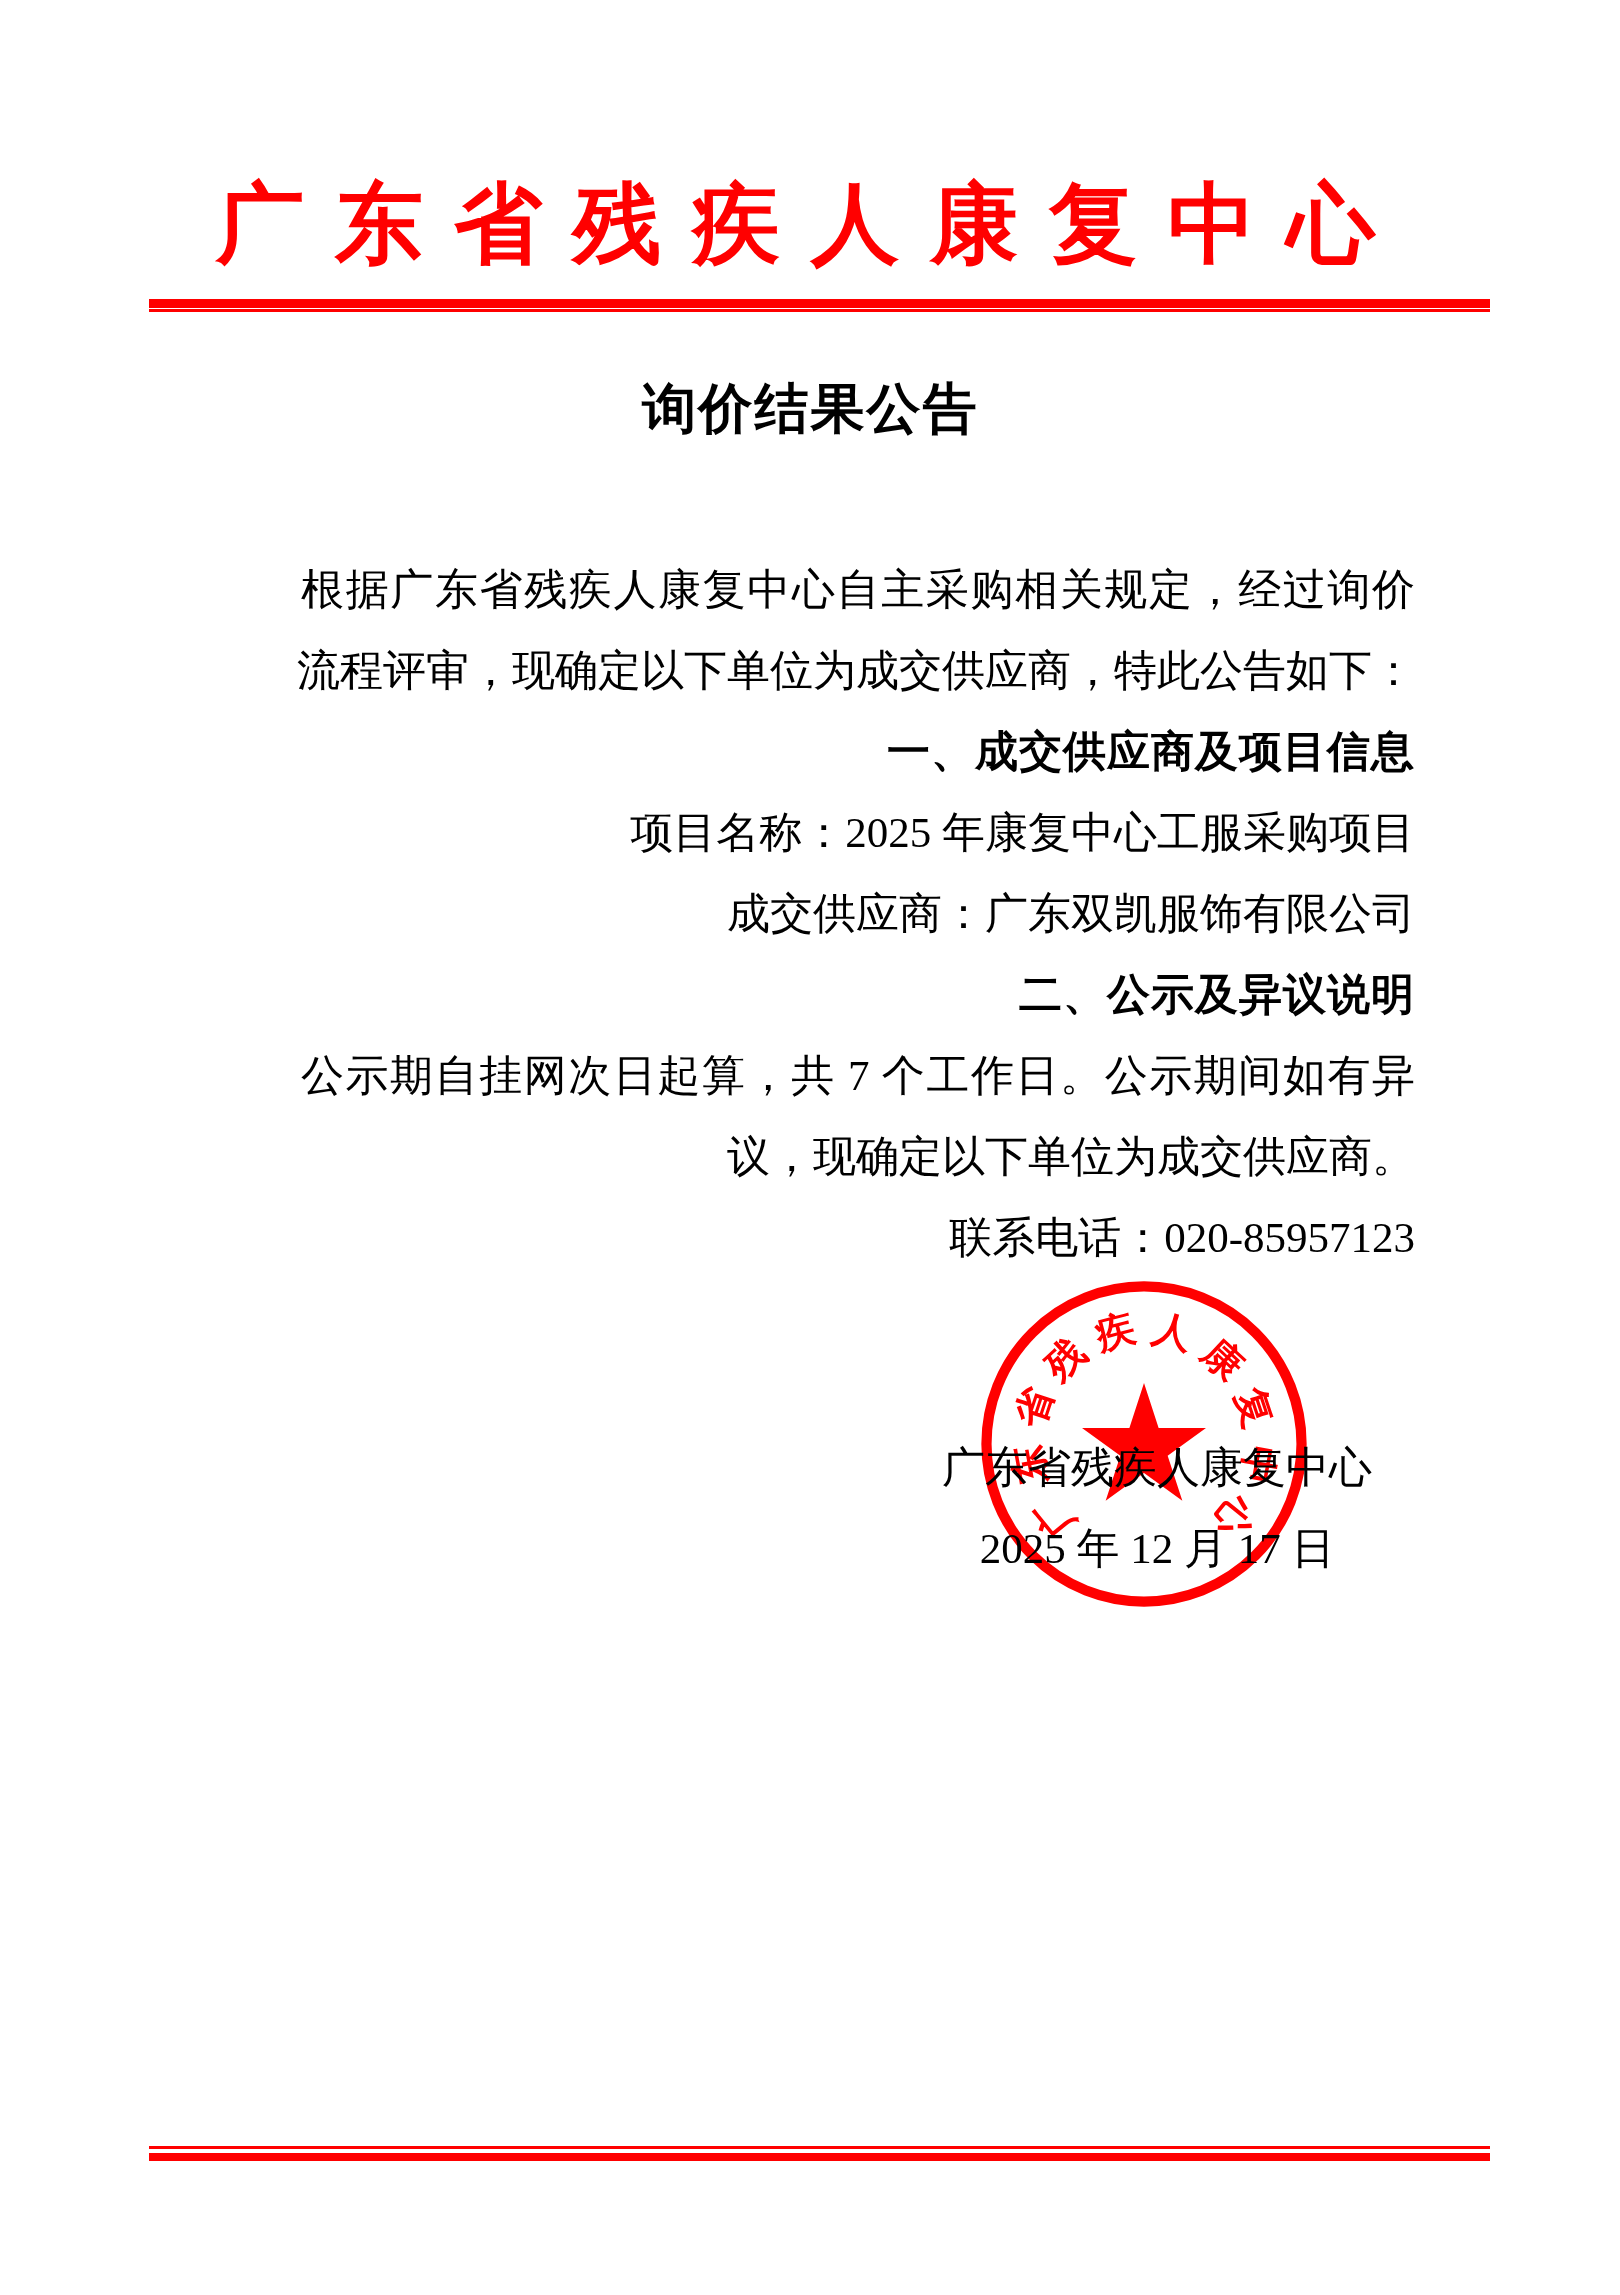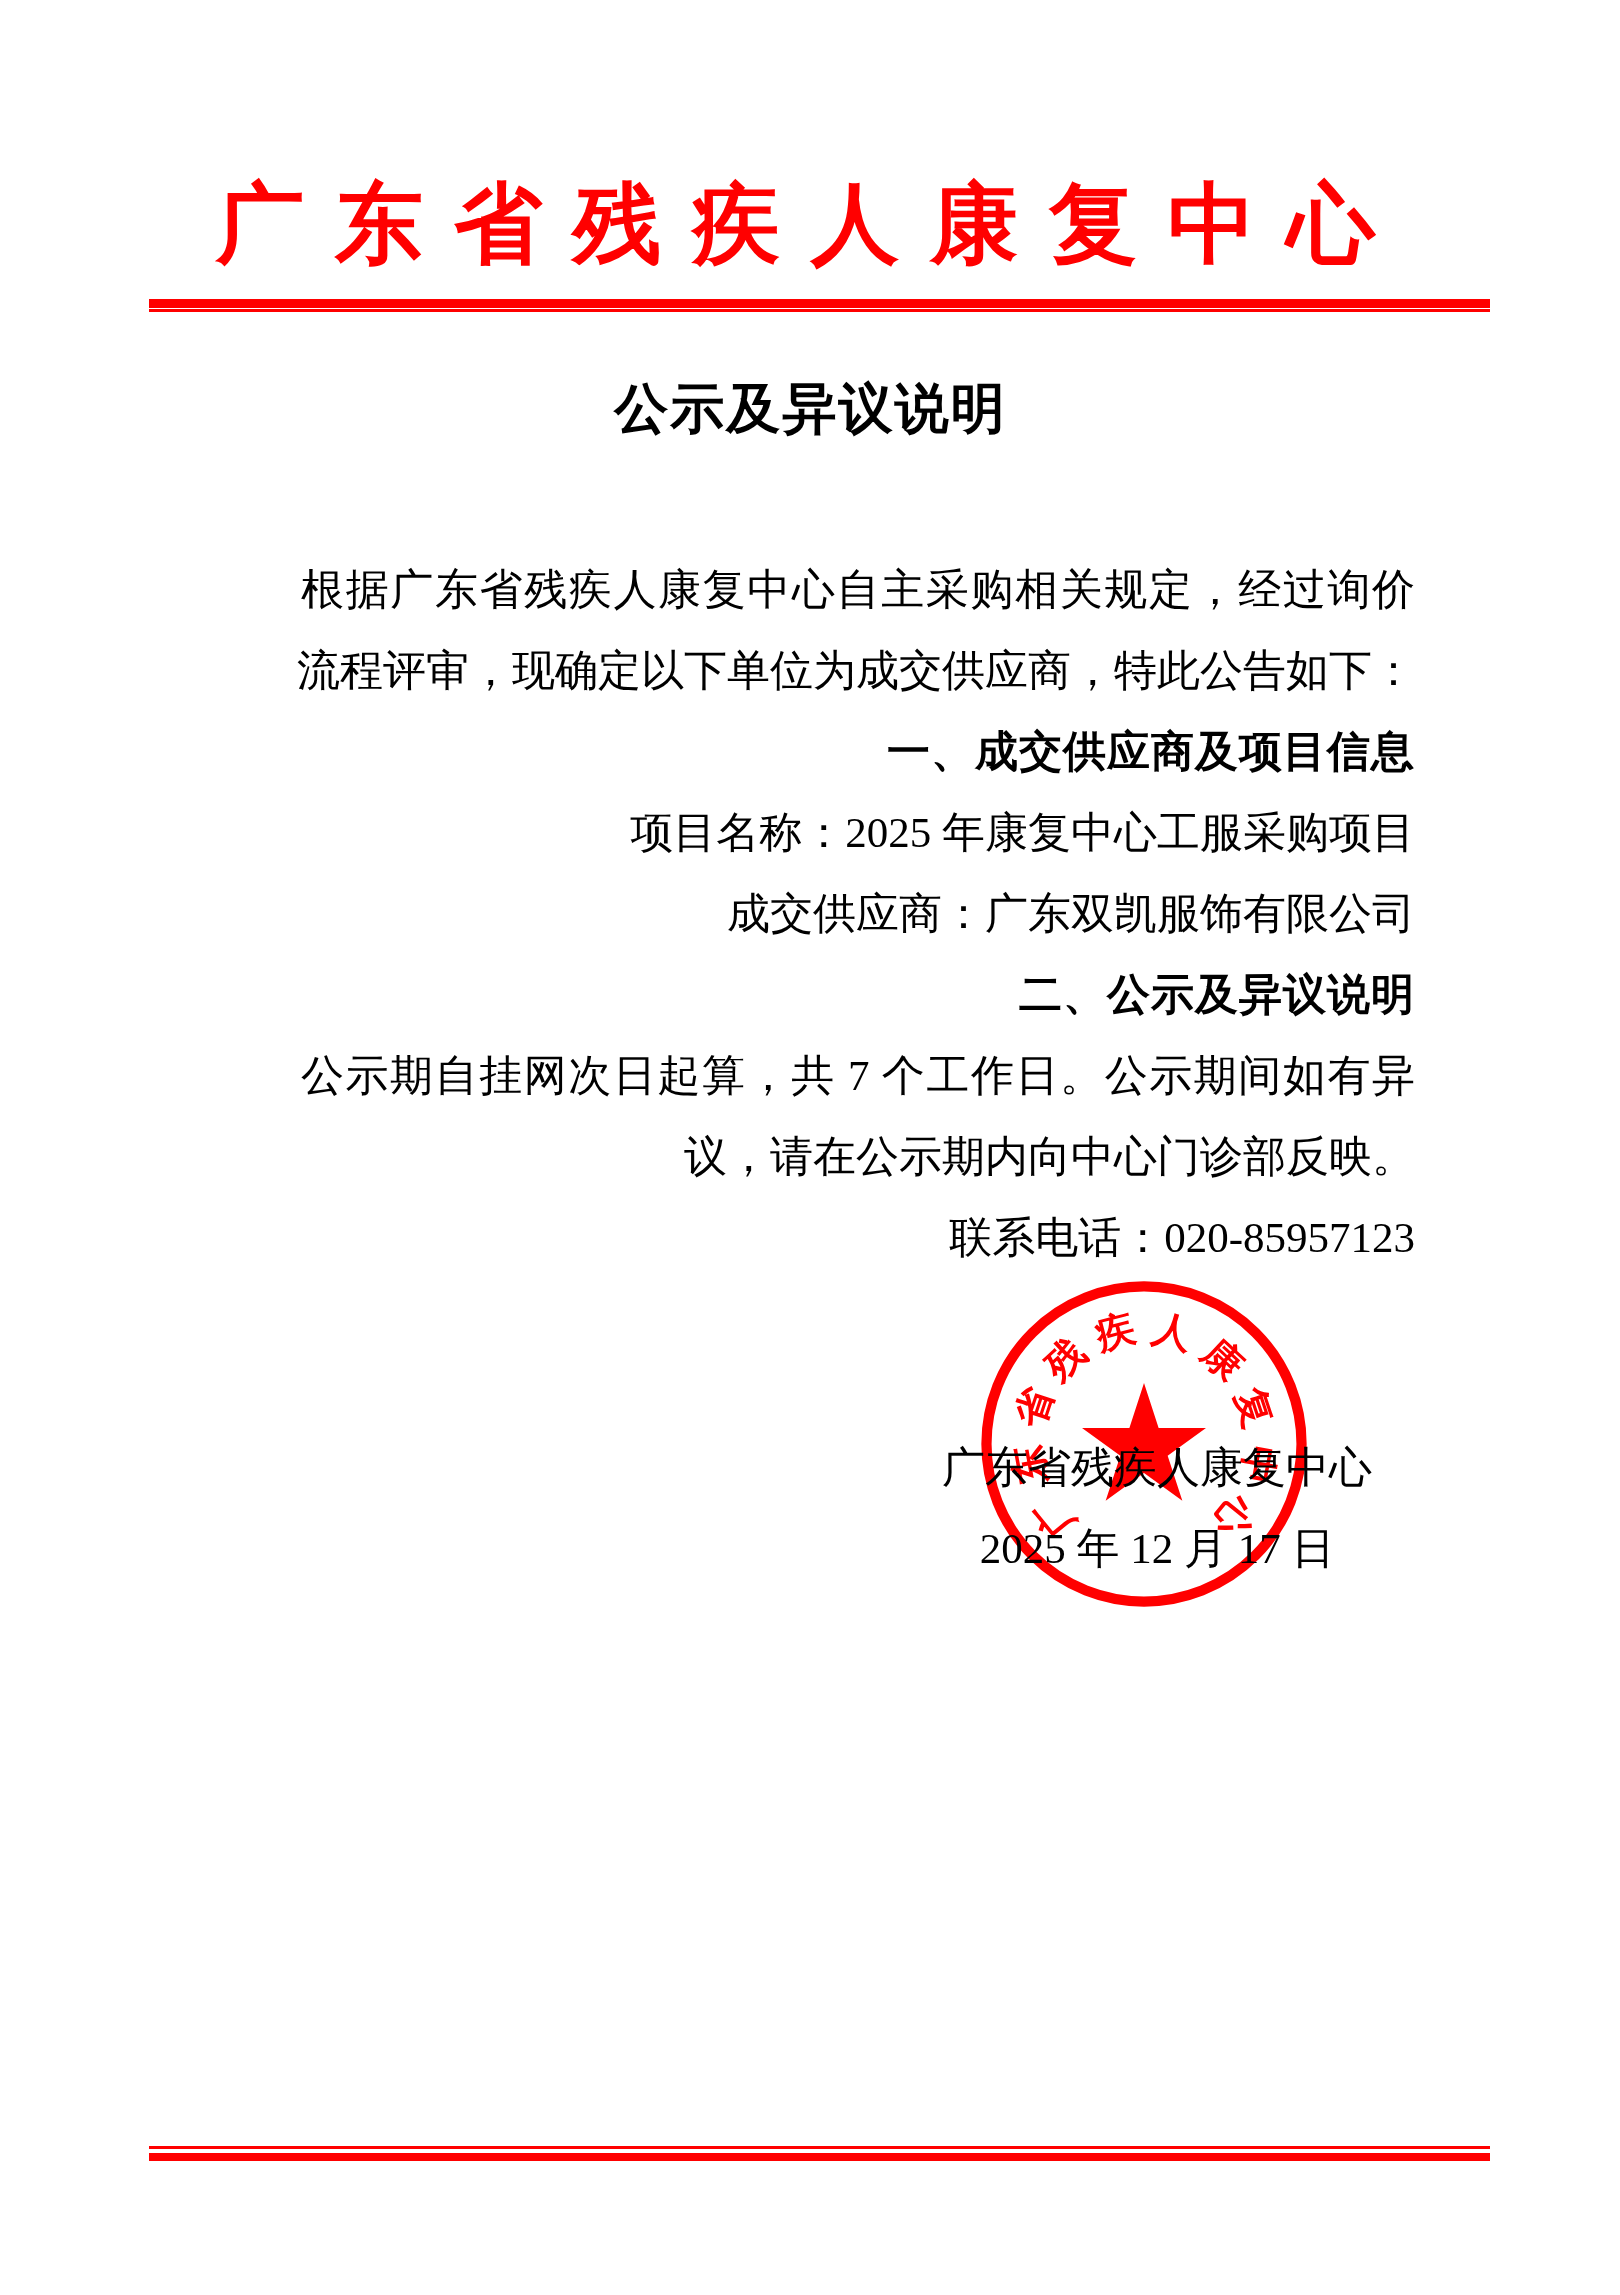--- a/index.html
+++ b/index.html
@@ -54,31 +54,31 @@
 </style>
 </head>
 <body>
 
 <div class="page">
 
   <div class="org-name">广东省残疾人康复中心</div>
   <div class="rule rule-top-thick"></div>
   <div class="rule rule-top-thin"></div>
 
-  <div class="doc-title">公示及异议说明</div>
+  <div class="doc-title">询价结果公告</div>
 
   <div class="body-text">
     <p class="para indent fill">根据广东省残疾人康复中心自主采购相关规定，经过询价</p>
     <p class="para">流程评审，现确定以下单位为成交供应商，特此公告如下：</p>
     <p class="para indent heading">一、成交供应商及项目信息</p>
     <p class="para indent">项目名称：2025 年康复中心工服采购项目</p>
     <p class="para indent">成交供应商：广东双凯服饰有限公司</p>
     <p class="para indent heading">二、公示及异议说明</p>
     <p class="para indent fill">公示期自挂网次日起算，共 7 个工作日。公示期间如有异</p>
-    <p class="para">议，请在公示期内向中心门诊部反映。</p>
+    <p class="para">议，现确定以下单位为成交供应商。</p>
     <p class="para indent">联系电话：020-85957123</p>
   </div>
 
   <svg class="seal" viewBox="-380 -380 760 760" xmlns="http://www.w3.org/2000/svg" aria-hidden="true">
     <defs>
       <path id="sealArc" d="M -128.6 153.2 A 200 200 0 1 1 128.6 153.2" fill="none"></path>
     </defs>
     <circle class="seal-ring" cx="0" cy="0" r="307"></circle>
     <polygon class="seal-star" transform="translate(0,8)" points="0,-127 28.5,-39.2 120.8,-39.2 46.1,15.0 74.7,102.7 0,48.5 -74.7,102.7 -46.1,15.0 -120.8,-39.2 -28.5,-39.2"></polygon>
     <text class="seal-text">

